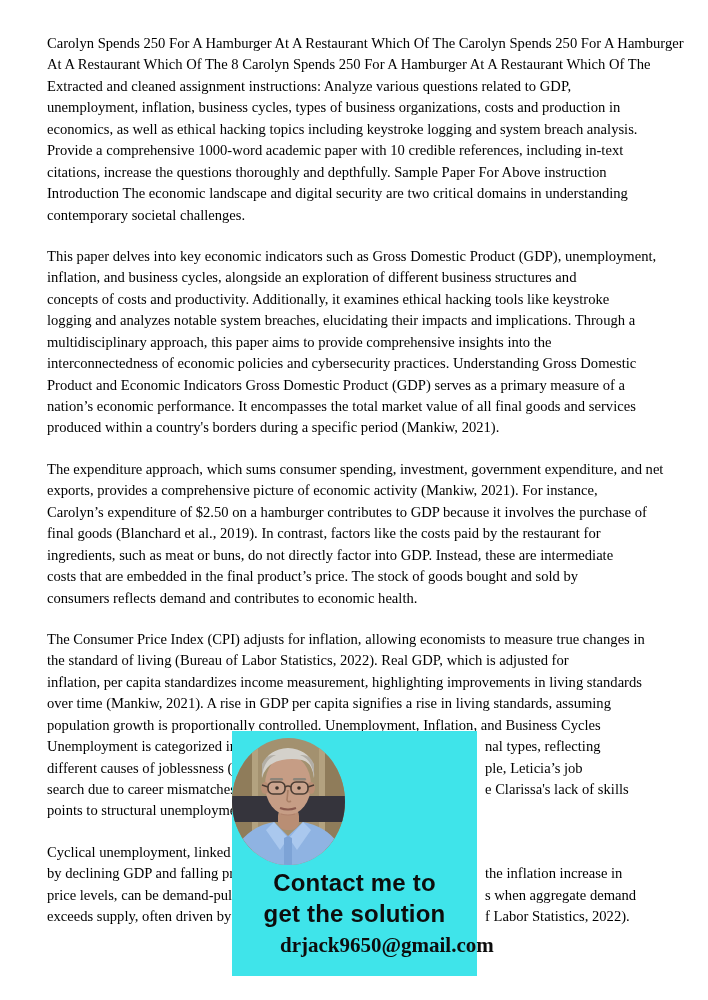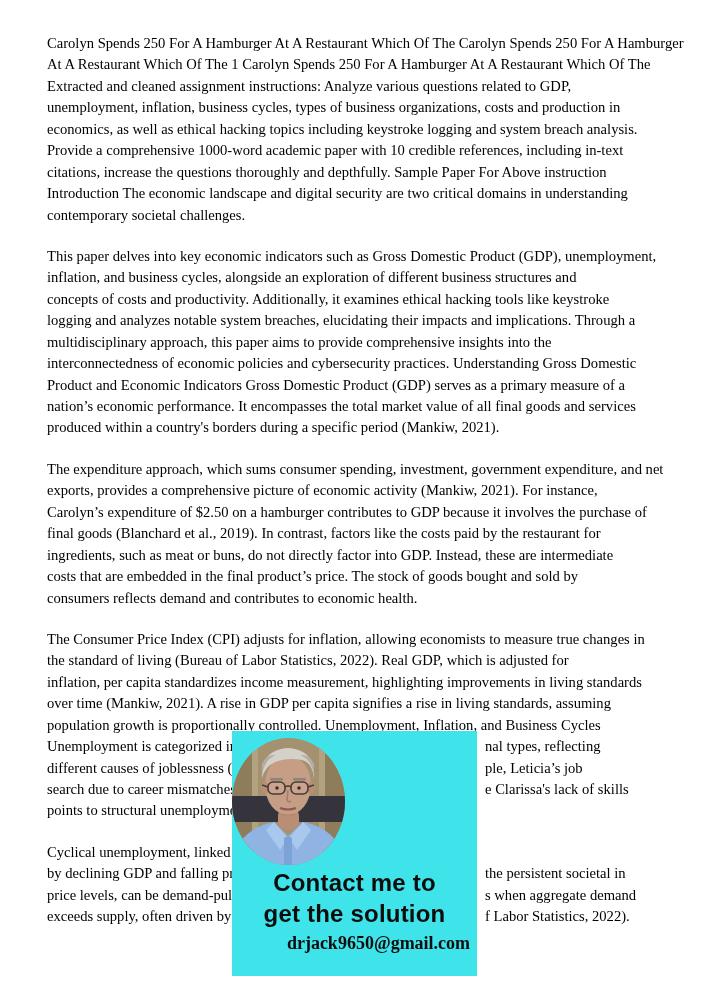--- a/index.html
+++ b/index.html
@@ -58,35 +58,35 @@
     font-size: 24px;
     line-height: 31px;
     color: #0d0d0d;
     text-align: center;
     letter-spacing: 0.2px;
   }
   .ad-email {
     margin-top: 4px;
     font-family: "Liberation Serif", serif;
     font-weight: 700;
-    font-size: 18px;
+    font-size: 21px;
     color: #0d0d0d;
     text-align: center;
     margin-left: 48px;
   }
 </style>
 </head>
 <body>
 
 <div class="page">
 
   <div id="doc" class="doc">
       <div class="paragraph">
         <div class="doc-line">Carolyn Spends 250 For A Hamburger At A Restaurant Which Of The Carolyn Spends 250 For A Hamburger</div>
-        <div class="doc-line">At A Restaurant Which Of The 1 Carolyn Spends 250 For A Hamburger At A Restaurant Which Of The</div>
+        <div class="doc-line">At A Restaurant Which Of The 8 Carolyn Spends 250 For A Hamburger At A Restaurant Which Of The</div>
         <div class="doc-line">Extracted and cleaned assignment instructions: Analyze various questions related to GDP,</div>
         <div class="doc-line">unemployment, inflation, business cycles, types of business organizations, costs and production in</div>
         <div class="doc-line">economics, as well as ethical hacking topics including keystroke logging and system breach analysis.</div>
         <div class="doc-line">Provide a comprehensive 1000-word academic paper with 10 credible references, including in-text</div>
         <div class="doc-line">citations, increase the questions thoroughly and depthfully. Sample Paper For Above instruction</div>
         <div class="doc-line">Introduction The economic landscape and digital security are two critical domains in understanding</div>
         <div class="doc-line">contemporary societal challenges.</div>
       </div>
       <div class="paragraph">
         <div class="doc-line">This paper delves into key economic indicators such as Gross Domestic Product (GDP), unemployment,</div>
@@ -114,21 +114,21 @@
         <div class="doc-line">inflation, per capita standardizes income measurement, highlighting improvements in living standards</div>
         <div class="doc-line">over time (Mankiw, 2021). A rise in GDP per capita signifies a rise in living standards, assuming</div>
         <div class="doc-line">population growth is proportionally controlled. Unemployment, Inflation, and Business Cycles</div>
         <div class="doc-line"><span>Unemployment is categorized in</span><span class="frag-right">nal types, reflecting</span></div>
         <div class="doc-line"><span>different causes of joblessness (</span><span class="frag-right">ple, Leticia’s job</span></div>
         <div class="doc-line"><span>search due to career mismatches</span><span class="frag-right">e Clarissa's lack of skills</span></div>
         <div class="doc-line"><span>points to structural unemployme</span><span class="frag-right"></span></div>
       </div>
       <div class="paragraph">
         <div class="doc-line"><span>Cyclical unemployment, linked </span></div>
-        <div class="doc-line"><span>by declining GDP and falling pr</span><span class="frag-right">the persistent societal in</span></div>
+        <div class="doc-line"><span>by declining GDP and falling pr</span><span class="frag-right">the inflation increase in</span></div>
         <div class="doc-line"><span>price levels, can be demand-pul</span><span class="frag-right">s when aggregate demand</span></div>
         <div class="doc-line"><span>exceeds supply, often driven by </span><span class="frag-right">f Labor Statistics, 2022).</span></div>
       </div>
     </div>
 
   <div class="overlay">
     <div class="portrait">
       <svg width="113" height="127" viewBox="0 0 113 127" xmlns="http://www.w3.org/2000/svg">
 
         <rect x="0" y="0" width="113" height="127" fill="#a3916f"></rect>

